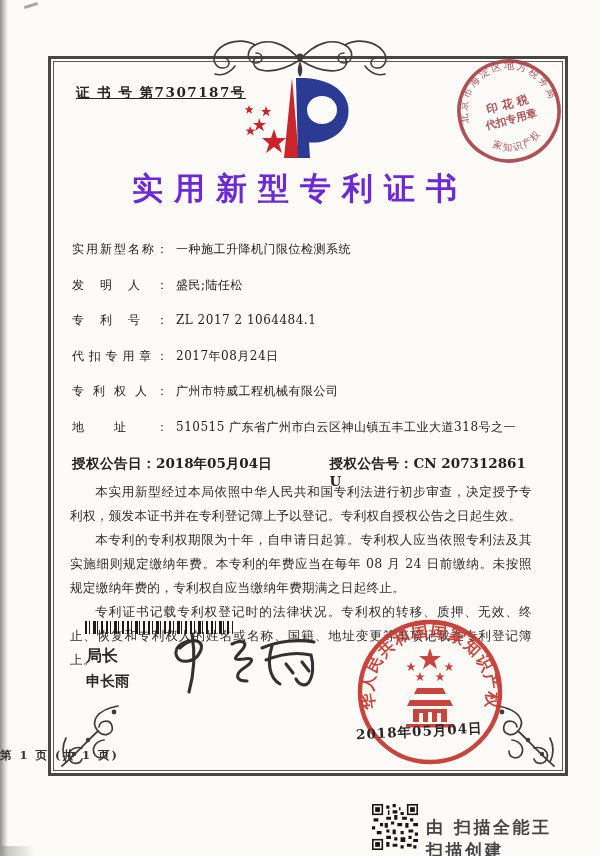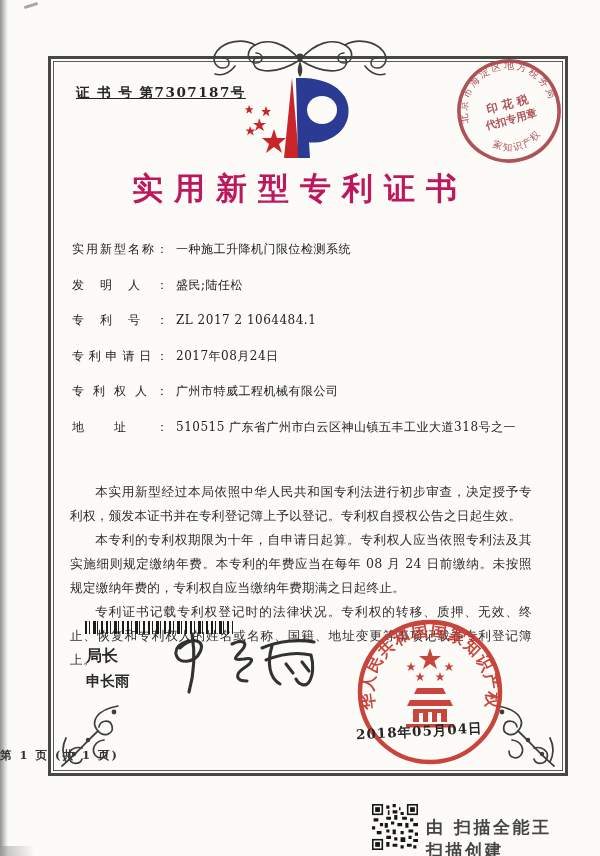--- a/index.html
+++ b/index.html
@@ -23,21 +23,21 @@
   .ornament-top { position:absolute; left:205px; top:30px; }
   .corner-fl { position:absolute; }
 
   .cert-no { position:absolute; left:76px; top:84px; font-size:13.5px; font-weight:700; letter-spacing:1.5px; color:#252525;text-decoration:underline; }
 
   .logo { position:absolute; left:226px; top:70px; }
 
   .stamp { position:absolute; left:450px; top:52px; opacity:.92; }
 
   .title { position:absolute; left:0; right:0; top:168px; text-align:center;
-    font-size:31px; font-weight:700; letter-spacing:11px; color:#be185d; }
+    font-size:31px; font-weight:700; letter-spacing:11px; color:#6d28d9; }
 
   .fields { position:absolute; left:72px; top:238px; width:460px; font-size:12px; font-weight:400; color:#222; }
   .frow { position:relative; margin-bottom:13.5px; line-height:22px; display:flex; }
   .flabel { display:inline-block; width:96px; text-align:justify; text-align-last:justify; flex:0 0 96px; }
   .fvalue { display:inline-block; padding-left:8px; width:364px; letter-spacing:.5px; }
   .grant-row { position:absolute; left:72px; top:455px; width:470px; font-size:13.5px; font-weight:700; color:#222; display:flex; }
   .grant-left { width:258px; }
   .glabel { letter-spacing:.5px; }
 
   .paras { position:absolute; left:70px; top:480px; width:462px;
@@ -164,33 +164,41 @@
     </div>
     <div class="frow">
       <span class="flabel">发明人：</span>
       <span class="fvalue">盛民;陆任松</span>
     </div>
     <div class="frow">
       <span class="flabel">专利号：</span>
       <span class="fvalue">ZL 2017 2 1064484.1</span>
     </div>
     <div class="frow">
-      <span class="flabel">专利申请日：</span>
+      <span class="flabel">代扣专用章：</span>
       <span class="fvalue">2017年08月24日</span>
     </div>
     <div class="frow">
       <span class="flabel">专利权人：</span>
       <span class="fvalue">广州市特威工程机械有限公司</span>
     </div>
     <div class="frow">
       <span class="flabel">地址：</span>
       <span class="fvalue">510515 广东省广州市白云区神山镇五丰工业大道318号之一</span>
     </div>
   </div>
 
+  <div class="grant-row">
+    <span class="grant-left">
+      <span class="glabel">授权公告日：</span><span>2018年05月04日</span>
+    </span>
+    <span>
+      <span class="glabel">授权公告号：</span><span>CN 207312861 U</span>
+    </span>
+  </div>
 
   <div class="paras">
     <p>本实用新型经过本局依照中华人民共和国专利法进行初步审查，决定授予专利权，颁发本证书并在专利登记簿上予以登记。专利权自授权公告之日起生效。</p>
     <p>本专利的专利权期限为十年，自申请日起算。专利权人应当依照专利法及其实施细则规定缴纳年费。本专利的年费应当在每年 08 月 24 日前缴纳。未按照规定缴纳年费的，专利权自应当缴纳年费期满之日起终止。</p>
     <p>专利证书记载专利权登记时的法律状况。专利权的转移、质押、无效、终止、恢复和专利权人的姓名或名称、国籍、地址变更等事项记载在专利登记簿上。</p>
   </div>
 
   <div class="barcode"></div>
 
   <div class="signer-title">局长</div>

